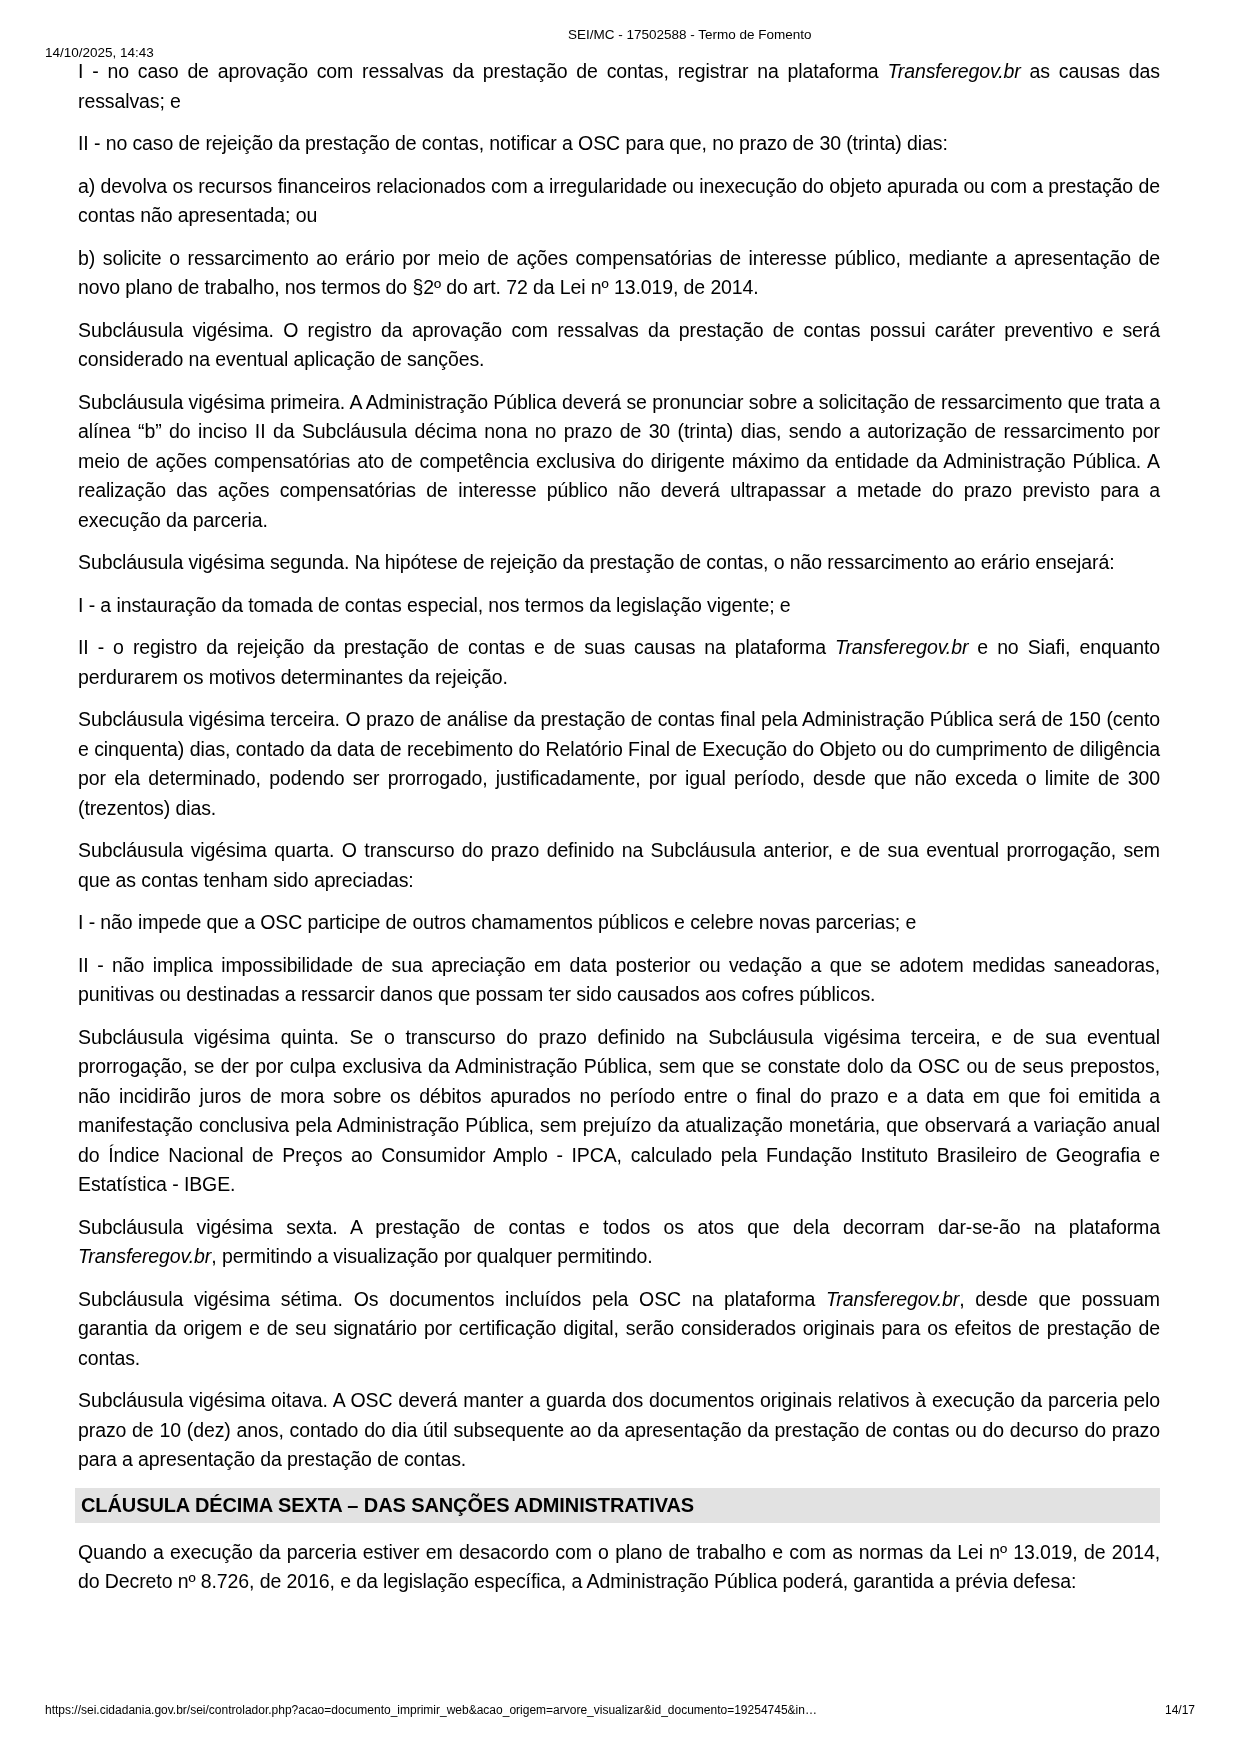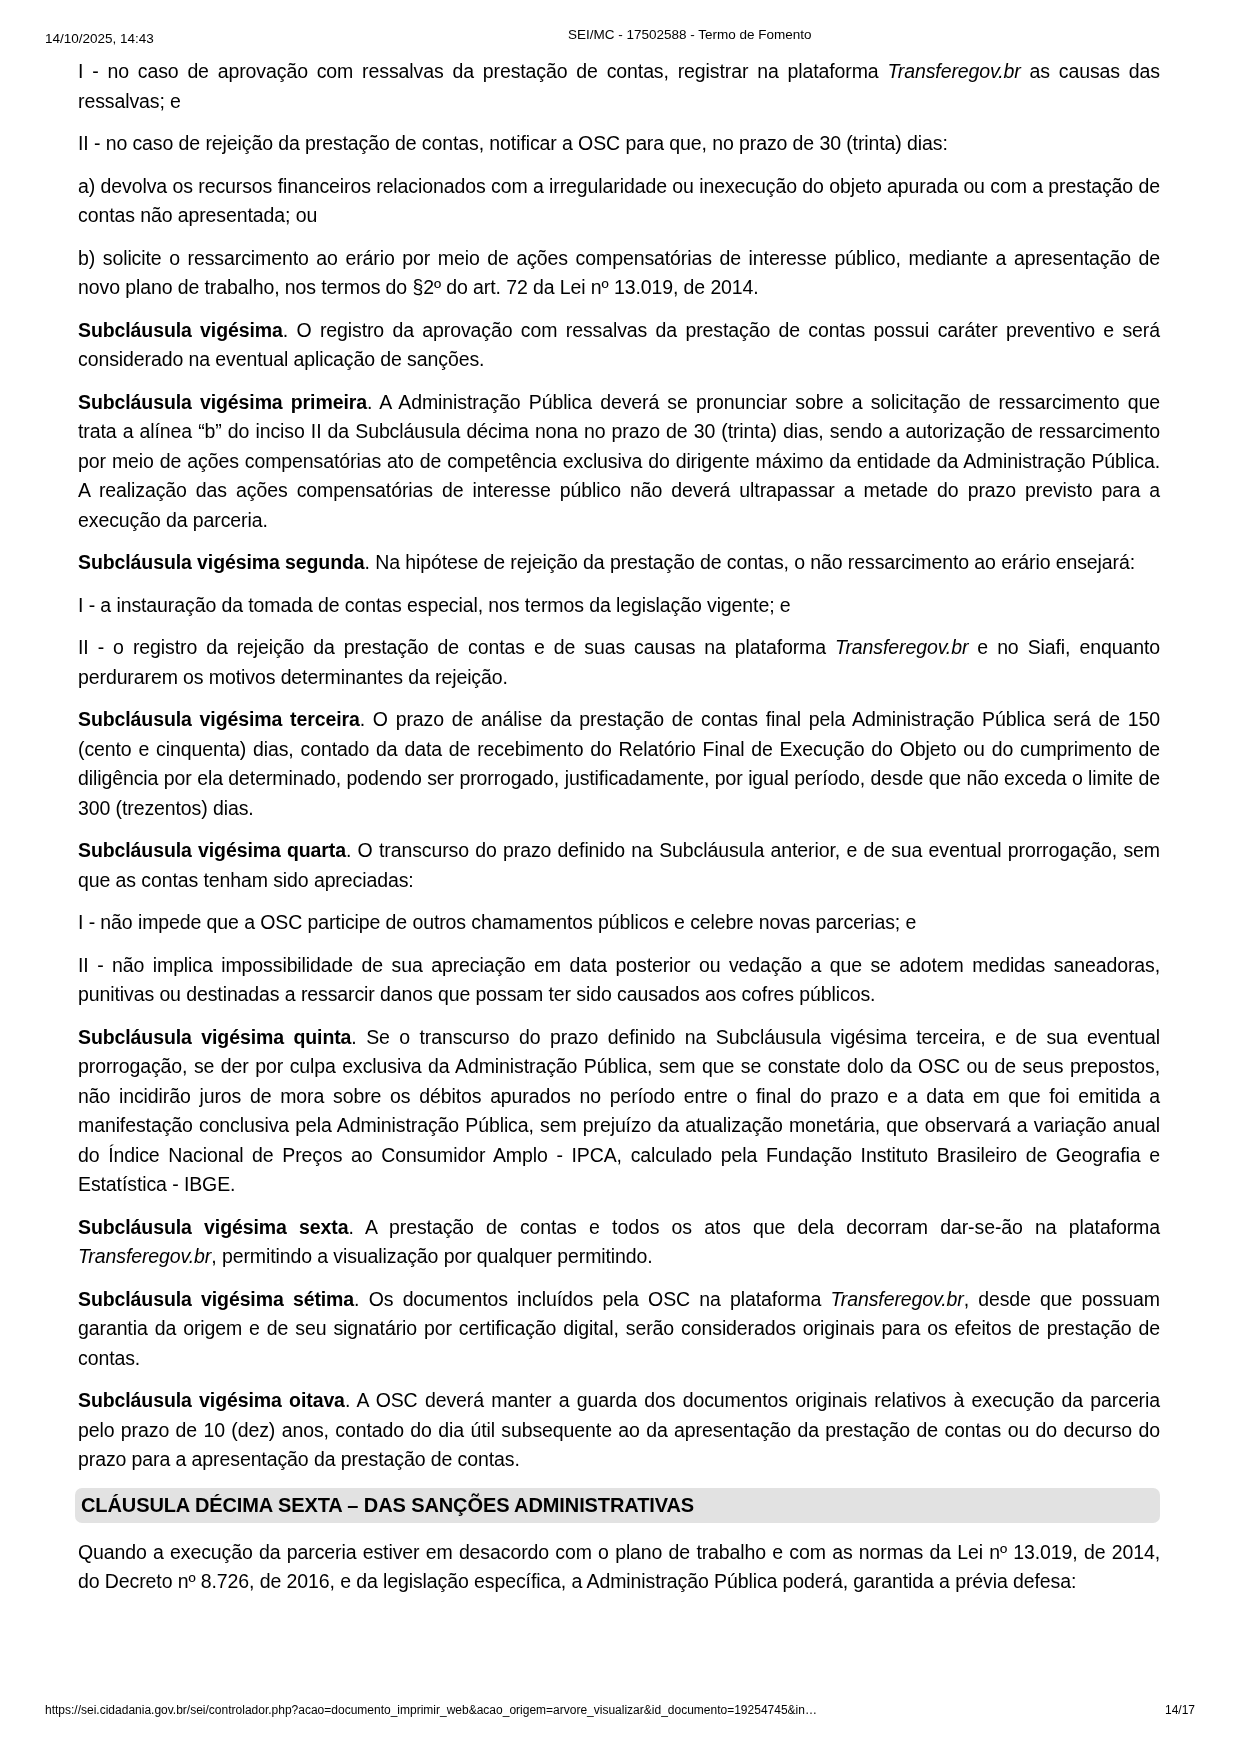--- a/index.html
+++ b/index.html
@@ -6,45 +6,44 @@
   .page {
     position: relative;
     width: 1240px;
     height: 1754px;
     background: #ffffff;
     color: #000000;
     font-family: "Liberation Sans", sans-serif;
     overflow: hidden;
   }
   .page-header { position: absolute; top: 27px; left: 0; width: 100%; font-size: 13.5px; color: #000; }
-  .hdr-left  { position: absolute; left: 45px;  top: 4px; white-space: nowrap; }
+  .hdr-left  { position: absolute; left: 45px;  top: 18px; white-space: nowrap; }
   .hdr-title { position: absolute; left: 568px; top: 0; white-space: nowrap; }
 
   .content { position: absolute; top: 57px; left: 75px; width: 1085px; }
 
   .para {
     font-size: 19.5px;
     line-height: 29.5px;
     margin: 0 0 13px 3px;
     text-align: justify;
     letter-spacing: -0.1px;
   }
-  .para .b { font-weight: bold; }
+  .para .b { font-weight: normal; }
   .para .i { font-style: italic; }
 
   .clause-heading {
     background: #e2e2e2;
     font-weight: bold;
     font-size: 20px;
     line-height: 35px;
     padding: 0 6px;
     margin: 3px 0 15px 0;
     text-align: left;
     letter-spacing: -0.1px;
-    border-radius: 7px;
   }
 
   .page-footer { position: absolute; top: 1703px; left: 45px; right: 45px; font-size: 12px; color: #000; }
   .ftr-url  { float: left;  white-space: nowrap; }
   .ftr-page { float: right; white-space: nowrap; }
 </style>
 </head>
 <body>
 
 <div class="page">

